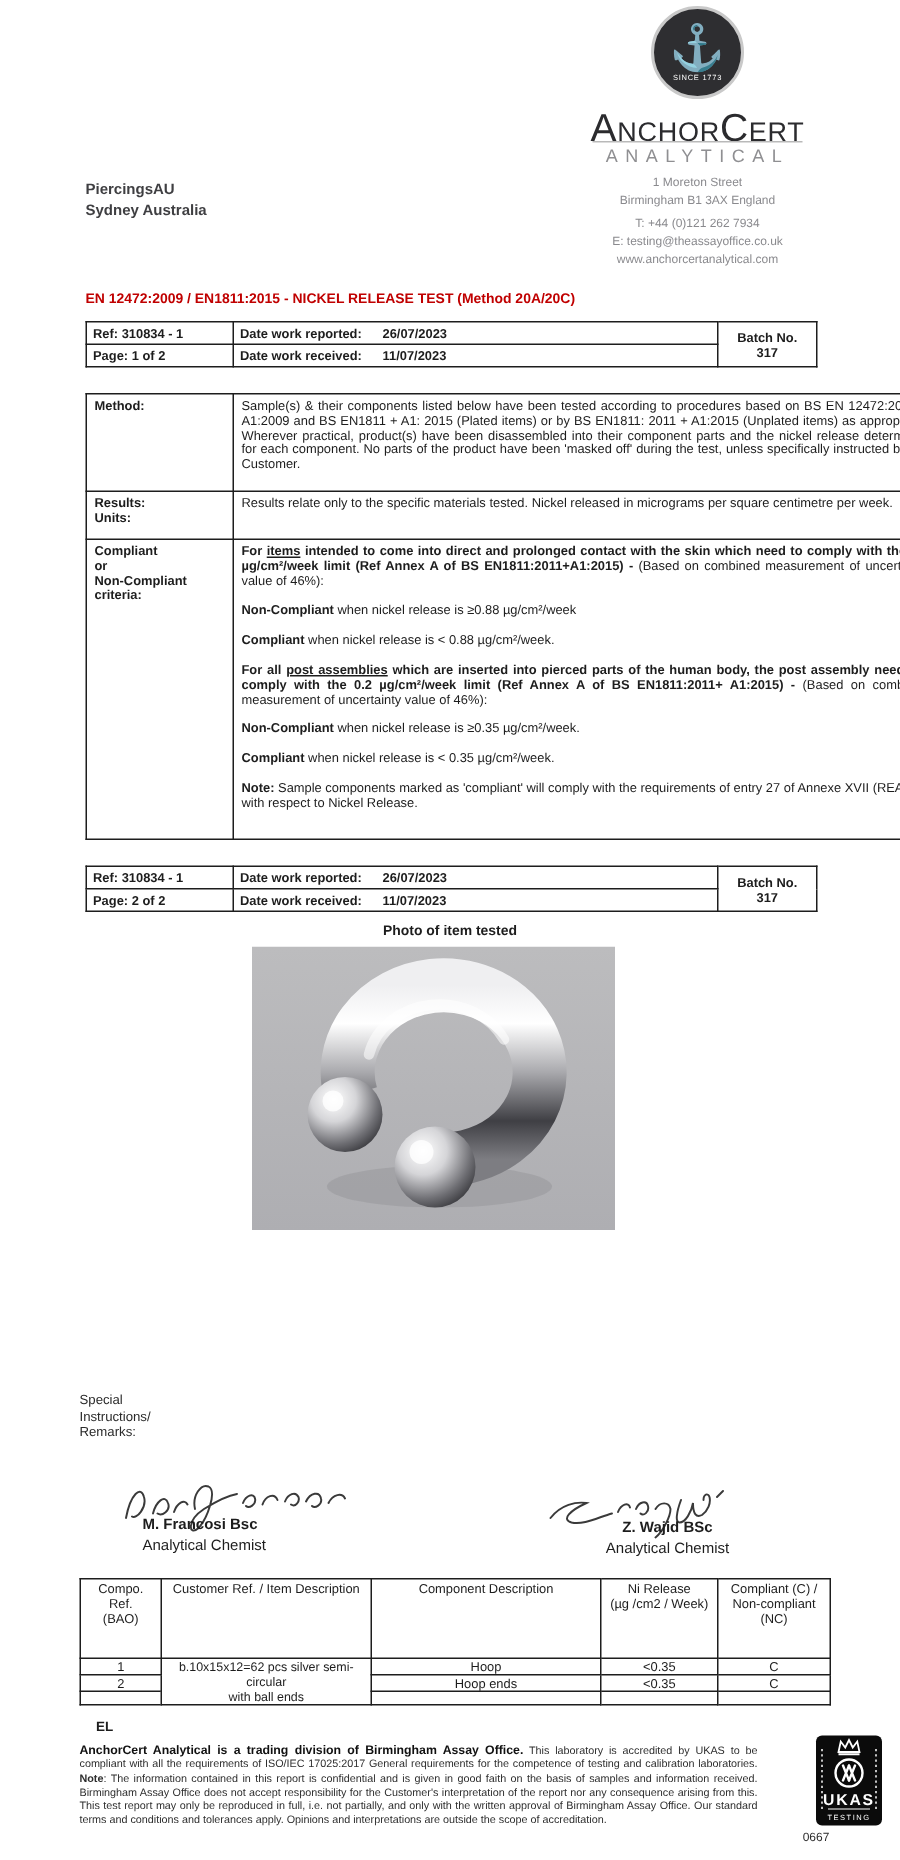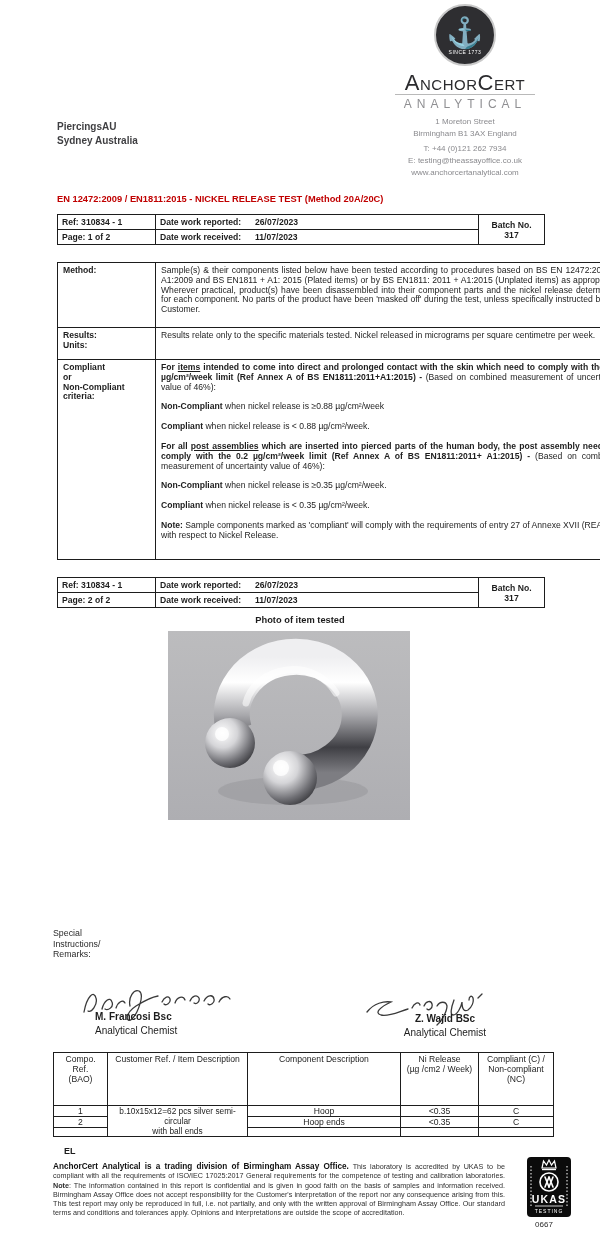--- a/index.html
+++ b/index.html
@@ -14,21 +14,21 @@
   
   .logo-circle {
     left:434px; top:4px; width:62px; height:62px; border-radius:50%;
     background:#2e2e31; border:2px solid #c9c9c9;
     display:flex; flex-direction:column; align-items:center; justify-content:center;
   }
   .anchor-glyph { color:#ffffff; font-size:30px; line-height:30px; margin-top:2px; }
   .since-text { color:#ffffff; font-size:5px; letter-spacing:.5px; margin-top:1px; }
   .brand {
     left:365px; top:70px; width:200px; text-align:center;
-    font-variant:small-caps; font-size:22px; font-weight:500; color:#2b2b2e; letter-spacing:.5px;
+    font-variant:small-caps; font-size:26px; font-weight:500; color:#2b2b2e; letter-spacing:.5px;
   }
   .brand-rule { left:395px; top:94px; width:140px; height:1px; background:#b9b9b9; }
   .brand-sub {
     left:365px; top:97px; width:200px; text-align:center;
     font-size:12px; color:#8f8f92; letter-spacing:5px;
   }
   .lab-address { left:345px; top:116px; width:240px; text-align:center;
     font-size:8px; color:#8a8a8e; line-height:12px; }
   .lab-address div:nth-child(3){ margin-top:3px; }
   .customer { left:57px; top:120px; font-size:10px; font-weight:600; color:#3f3f42; line-height:14px; }
@@ -90,21 +90,21 @@
   .compo-row td { height:11px; padding:0 3px; }
   .compo-empty td { height:9px; }
   .kc1 { width:54px; } .kc2 { width:140px; } .kc3 { width:153px; } .kc4 { width:78px; } .kc5 { width:75px; }
   .merged-cell { vertical-align:middle !important; font-size:8.3px; }
 
   
   .initials { left:53px; top:1146px; font-size:9px; font-weight:bold;padding-left:11px; }
   .footer-text { left:53px; top:1162px; width:452px; font-size:7.2px; line-height:9.3px;
     text-align:justify; color:#2e2e2e; }
   .footer-lead { font-weight:bold; font-size:8.2px; color:#111; }
-  .ukas { left:526px; top:1156px;text-align:center; }
+  .ukas { left:543px; top:1156px;text-align:center; }
   .ukas-number { left:521px; top:1220px; width:46px; text-align:center; font-size:8px; color:#2a2a2a; }
 </style>
 </head>
 <body>
 
 <div class="abs logo-circle">
   <span class="anchor-glyph">⚓</span>
   <span class="since-text">SINCE 1773</span>
 </div>
 <div class="abs brand">AnchorCert</div>

